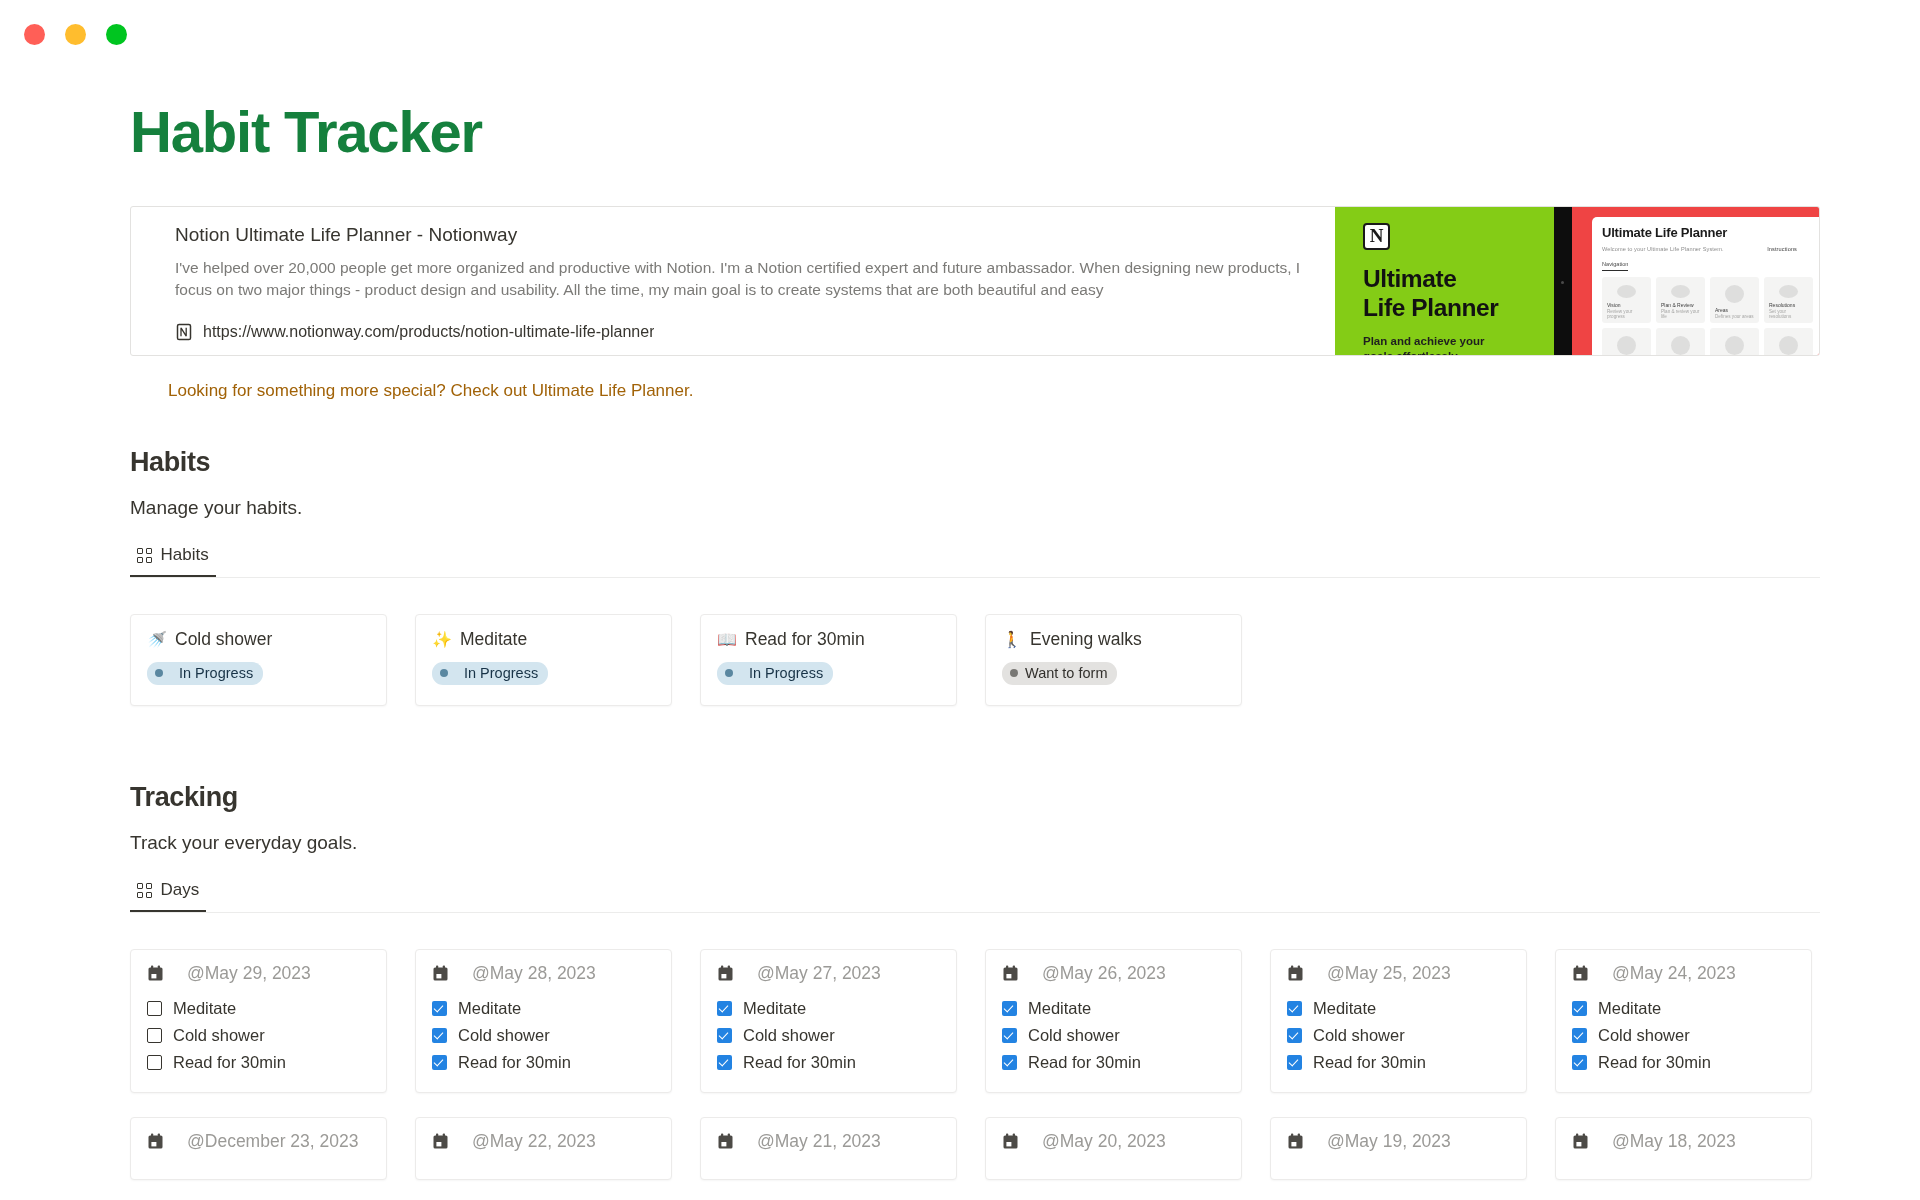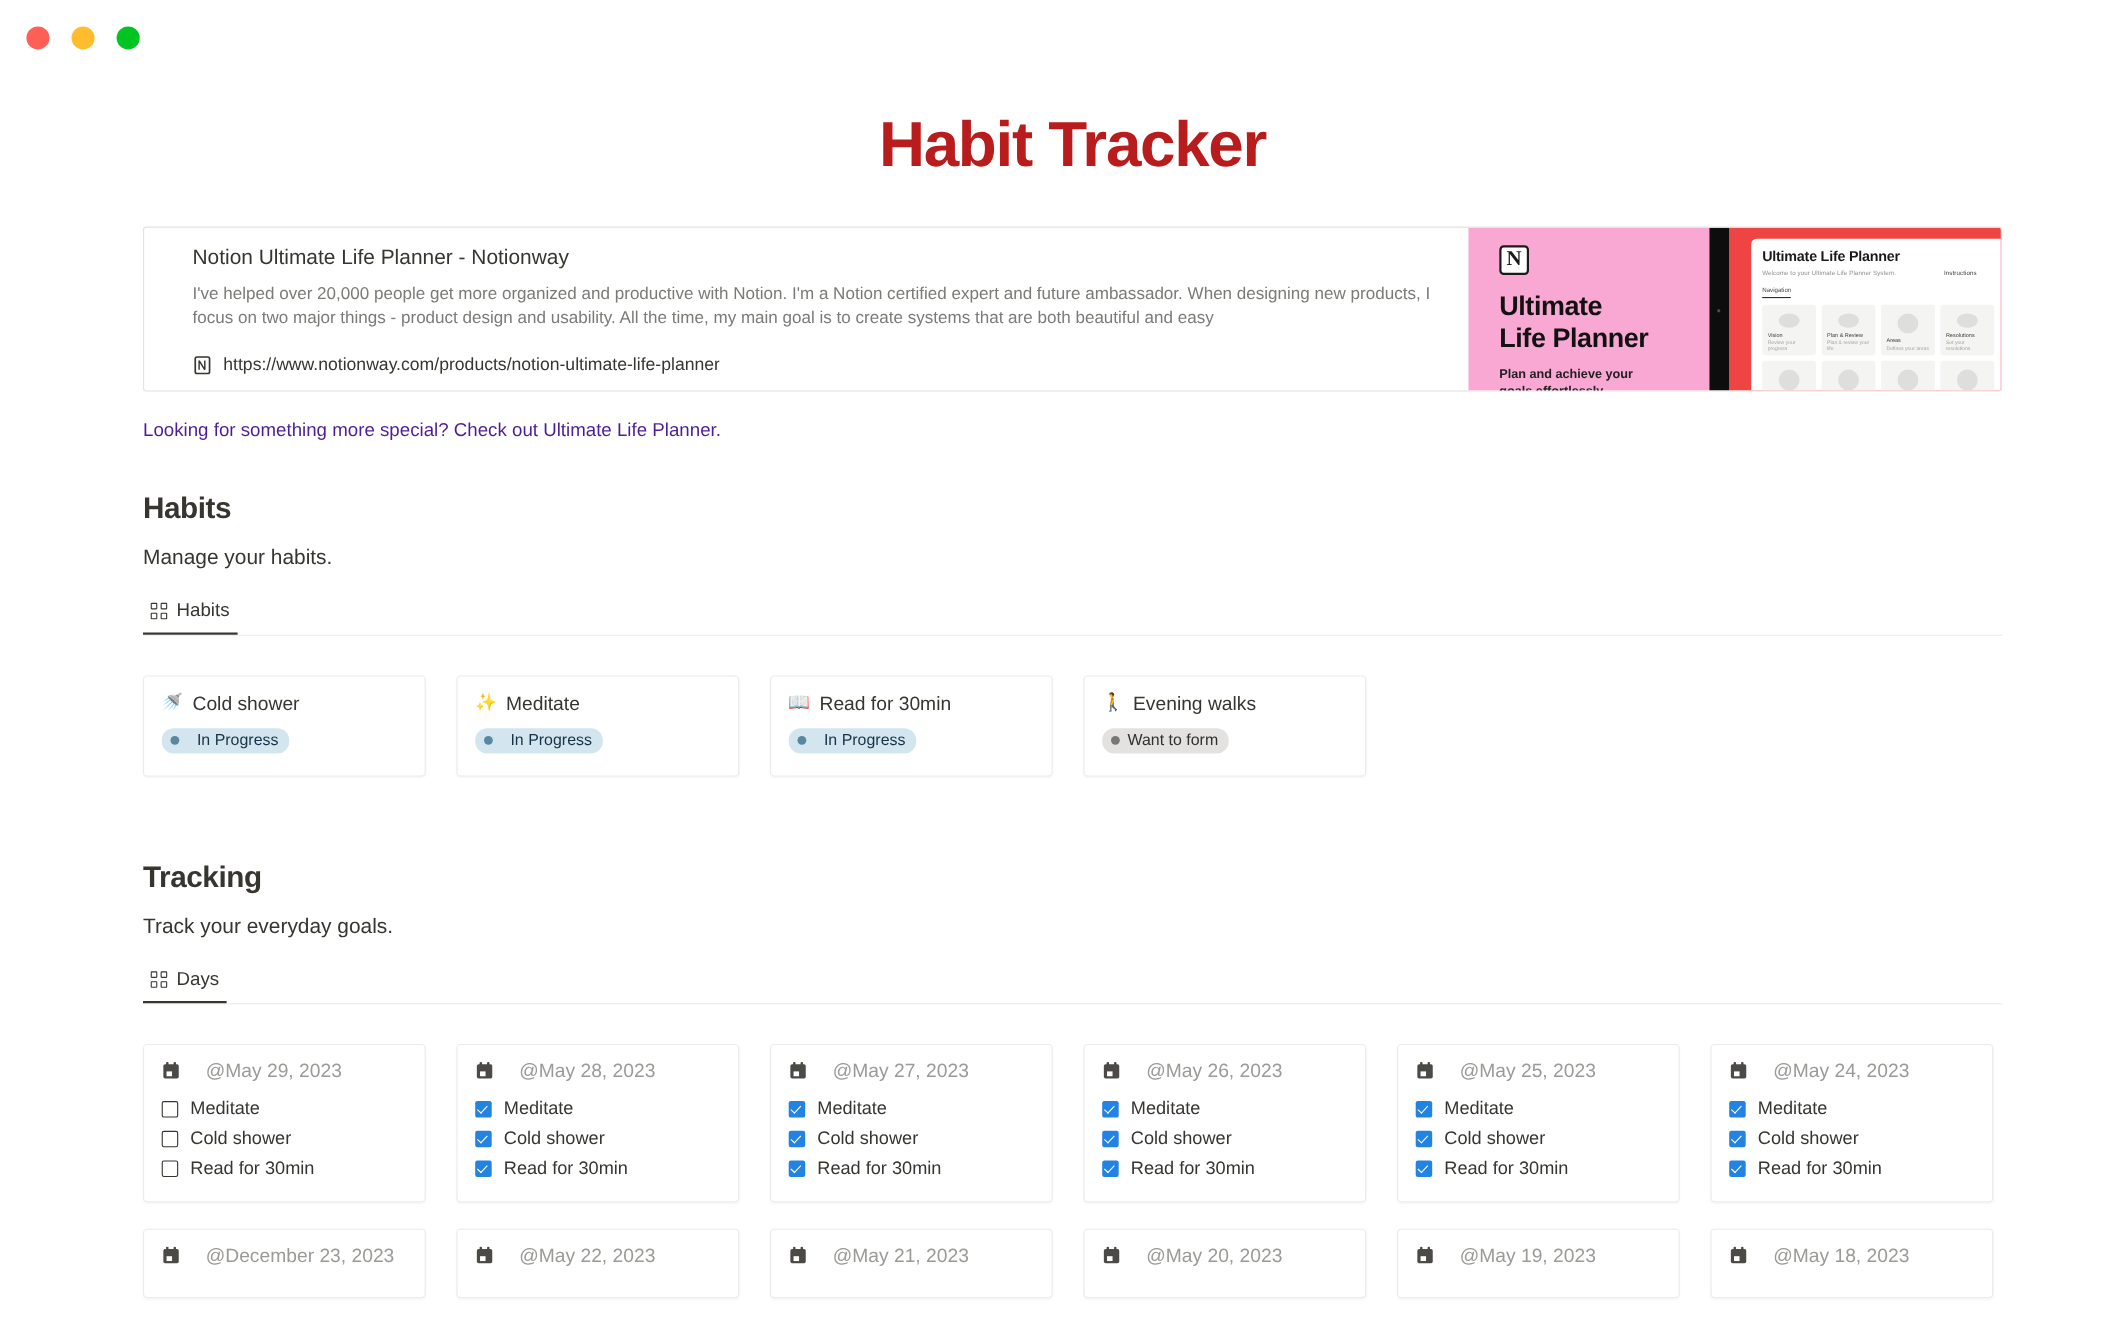--- a/index.html
+++ b/index.html
@@ -15,24 +15,23 @@
   .traffic { position: absolute; top: 24px; left: 24px; display: flex; gap: 20px; }
   .tl { width: 21px; height: 21px; border-radius: 50%; }
   .tl.red { background: #ff5f57; }
   .tl.yellow { background: #ffbd2e; }
   .tl.green { background: #00c520; }
 
   
   .page { position: absolute; left: 130px; top: 100px; width: 1690px; }
 
   .page-title {
-    font-size: 58px; font-weight: bold; color: #b91c1c;
+    font-size: 58px; font-weight: bold; color: #15803d;
     letter-spacing: -1.2px; line-height: 1.1;
     margin-bottom: 42px;
-    text-align: center;
   }
 
   
   .bookmark {
     display: flex; width: 1690px; height: 150px;
     border: 1px solid #e3e2e0; border-radius: 3px;
     overflow: hidden; background: #fff; padding-left: 26px;
   }
   .bm-left { flex: 1 1 auto; padding: 15px 18px 14px 18px; min-width: 0; display: flex; flex-direction: column; }
   .bm-title { font-size: 19px; color: #37352f; line-height: 1.4; margin-bottom: 9px; white-space: nowrap; overflow: hidden; text-overflow: ellipsis; }
@@ -40,21 +39,21 @@
     font-size: 15.5px; color: #7b7a77; line-height: 1.42;
     max-height: 46px; overflow: hidden;
     margin-bottom: 10px;
   }
   .bm-url-row { display: flex; align-items: center; gap: 10px; margin-top: auto; }
   .bm-favicon { width: 18px; height: 18px; flex: 0 0 auto; }
   .bm-url { font-size: 16px; color: #37352f; white-space: nowrap; overflow: hidden; text-overflow: ellipsis; }
 
   .bm-right { flex: 0 0 484px; height: 100%; position: relative; background: #f1f1f0; display: flex; }
   .bm-img-left {
-    flex: 0 0 219px; background: #f9a8d4; position: relative;
+    flex: 0 0 219px; background: #84cc16; position: relative;
     padding: 16px 0 0 28px;
   }
   .notion-logo { width: 27px; height: 27px; border: 2.4px solid #1a1a1a; border-radius: 4px; position: relative; background: #fff; }
   .notion-logo::before {
     content: "N"; position: absolute; left: 0; right: 0; top: -3px;
     font-size: 19px; font-weight: bold; color: #1a1a1a; text-align: center; line-height: 27px;
     font-family: "Liberation Serif", serif;
   }
   .ulp-title { margin-top: 14px; font-size: 24.5px; font-weight: bold; color: #121212; line-height: 1.2; letter-spacing: -0.4px; }
   .ulp-sub { margin-top: 11px; font-size: 11.5px; font-weight: bold; color: #1f1f1f; line-height: 1.35; }
@@ -66,21 +65,21 @@
   .mini-row { display: flex; align-items: center; justify-content: space-between; margin-top: 6px; padding-right: 22px; }
   .mini-text { font-size: 5.6px; color: #8d8d8d; letter-spacing: 0.1px; }
   .mini-text.dark { color: #3d3d3d; }
   .mini-nav { margin-top: 7px; font-size: 5.6px; color: #4a4a4a; border-bottom: 1.2px solid #2c2c2c; display: inline-block; padding-bottom: 3px; }
   .mini-grid { display: grid; grid-template-columns: repeat(4, 1fr); gap: 5px; margin-top: 6px; padding-right: 6px; }
   .mini-tile { background: #f4f4f3; border-radius: 3px; height: 46px; padding: 4px 5px; display: flex; flex-direction: column; align-items: center; }
   .mini-circ { width: 19px; height: 19px; border-radius: 50%; background: #dededd; margin: 4px 0 4px 0; }
   .mini-tile-label { font-size: 5px; color: #3d3d3d; align-self: flex-start; }
   .mini-tile-sub { font-size: 4.6px; color: #a6a6a5; align-self: flex-start; margin-top: 1px; }
 
-  .subnote { font-size: 17px; color: #4c1d95; margin-top: 22px; line-height: 1.5; }
+  .subnote { font-size: 17px; color: #a16207; margin-top: 22px; line-height: 1.5; margin-left: 38px; }
 
   
   .section { margin-top: 44px; }
   .section-h { font-size: 27px; font-weight: bold; color: #37352f; letter-spacing: -0.4px; }
   .section-desc { font-size: 19px; color: #37352f; margin-top: 19px; }
 
   .tabs { margin-top: 26px; border-bottom: 1px solid #ececeb; display: flex; }
   .tab { display: flex; align-items: center; gap: 9px; padding: 0 7px 10px 7px; border-bottom: 2px solid #37352f; color: #37352f; font-size: 17px; }
   .grid-icon { display: grid; grid-template-columns: 6px 6px; grid-template-rows: 6px 6px; gap: 2.5px; }
   .grid-icon i { border: 1.4px solid #37352f; border-radius: 1px; display: block; }

